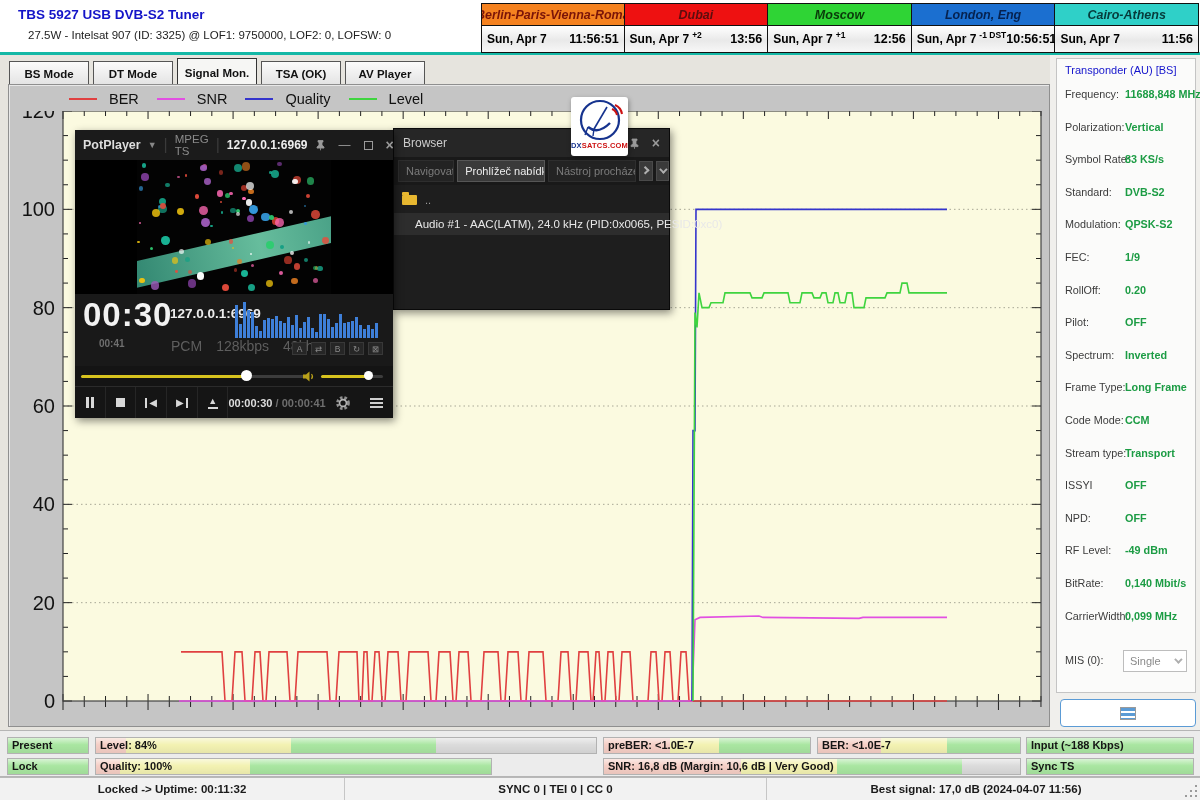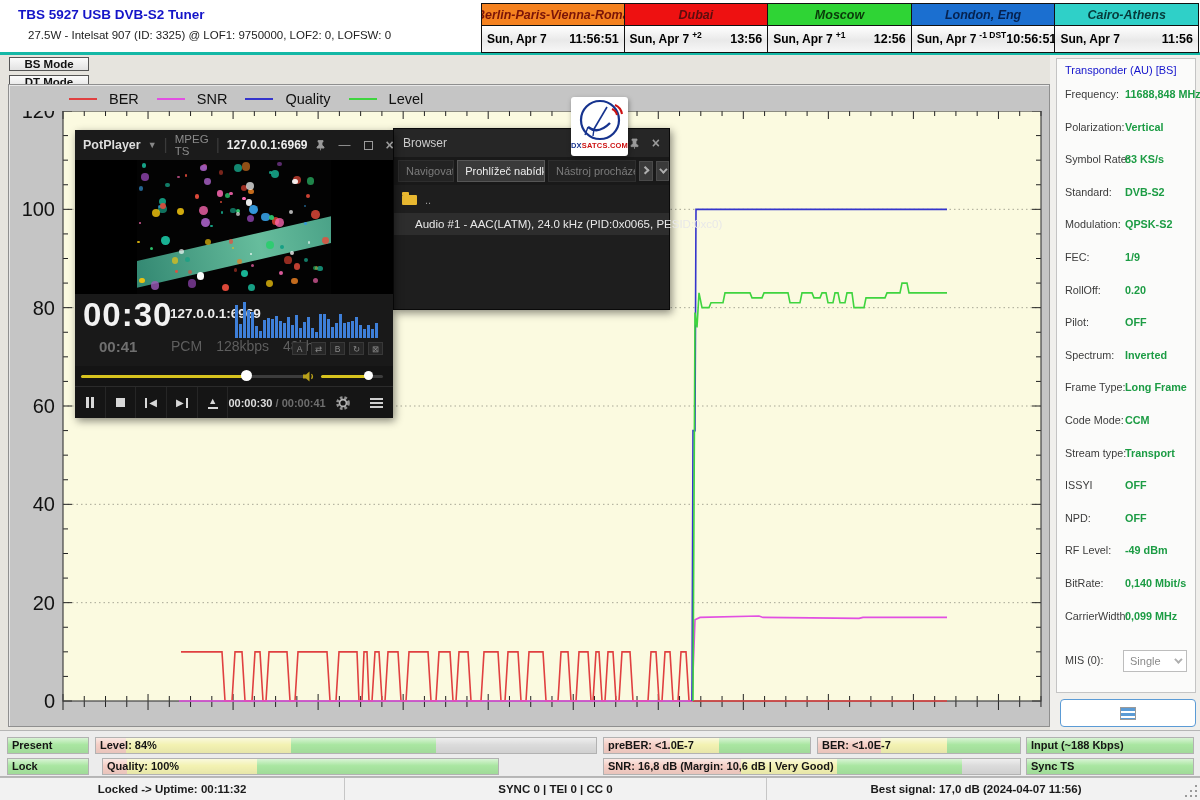--- a/index.html
+++ b/index.html
@@ -19,21 +19,21 @@
   .clock:first-child { border-left:1px solid #111; }
   .clock-head { height:22px; display:flex; align-items:center; justify-content:center;
     font-style:italic; font-weight:bold; font-size:12.5px; border-bottom:1px solid #111; white-space:nowrap; overflow:hidden; }
   .clock-body { flex:1; background:linear-gradient(#fff,#e9e9e9 55%,#f7f7f7); display:flex; align-items:center;
     padding:0 5px; font-weight:bold; font-size:12px; color:#000; }
   .clock-date { white-space:nowrap; }
   .clock-off { font-size:8.5px; font-weight:bold; margin-left:3px; transform:translateY(-4px); white-space:nowrap; }
   .clock-time { margin-left:auto; font-size:12.5px; white-space:nowrap; }
 
   
-  .tabrow { left:9px; top:57px; height:30px; display:flex; gap:4px; align-items:flex-end;flex-direction:column; }
+  .tabrow { left:9px; top:57px; height:30px; display:flex; gap:4px; align-items:flex-end; }
   .tab { width:80px; height:26px; background:linear-gradient(#FBFBFB,#E2E2E2); border:1px solid #555;
     font-size:11.5px; font-weight:bold; color:#111; display:flex; align-items:center; justify-content:center; cursor:default; }
   .tab.active { height:29px; background:#F6F6F4; border-color:#333; box-shadow:0 1px 0 #F6F6F4; }
 
   
   .chart-panel { left:8px; top:84px; width:1042px; height:643px; background:#C5C5C5;
     border:1px solid #8F8F8F; box-shadow:inset 1px 1px 0 #E8E8E8; }
   .legend { position:absolute; left:60px; top:3px; height:22px; display:flex; align-items:center; gap:18px; }
   .legend-item { display:flex; align-items:center; gap:12px; }
   .legend-swatch { width:28px; height:0; border-top:2px solid #000; }
@@ -50,21 +50,21 @@
   .pp-src { color:#8A8A8A; font-size:11.5px; }
   .pp-url { color:#EEE; font-size:12px; font-weight:bold; }
   .pp-winbtns { margin-left:auto; display:flex; gap:13px; align-items:center; }
   .pp-winbtn { color:#9A9A9A; font-size:12px; line-height:1; cursor:default; }
   .pp-video { height:134px; background:#000; position:relative; overflow:hidden; }
   .pp-screen { position:absolute; left:62px; top:0; width:194px; height:134px; background:#030303; overflow:hidden; }
   .ribbon { position:absolute; left:-25px; top:76px; width:270px; height:26px;
     background:linear-gradient(90deg,#2E8A74,#6FCDAA 55%,#3E9E85); transform:rotate(-13deg); opacity:.92; }
   .pp-audio { height:72px; background:#191919; position:relative; }
   .pp-time-big { position:absolute; left:8px; top:2px; color:#F2F2F2; font-size:33px; font-weight:bold; letter-spacing:1px; }
-  .pp-time-small { position:absolute; left:24px; top:44px; color:#6F6F6F; font-size:15px; font-weight:bold; }
+  .pp-time-small { position:absolute; left:24px; top:44px; color:#6F6F6F; font-size:10px; font-weight:bold; }
   .pp-url2 { position:absolute; left:95px; top:12px; color:#EDEDED; font-size:13.5px; font-weight:bold; }
   .pp-meta { position:absolute; left:96px; top:44px; display:flex; gap:14px; color:#5E5E5E; font-size:14px; }
   .pp-spectrum { position:absolute; right:8px; top:4px; width:150px; height:40px; display:flex; align-items:flex-end; gap:1px; }
   .pp-spectrum i { display:block; width:3px; background:#3E7FD8; }
   .pp-abrow { position:absolute; right:10px; top:48px; display:flex; gap:4px; }
   .pp-ab { width:15px; height:13px; background:#262626; border:1px solid #383838; color:#8A8A8A;
     font-size:8.5px; display:flex; align-items:center; justify-content:center; cursor:default; }
   .pp-seekrow { height:20px; background:#141414; position:relative; }
   .seek-track { position:absolute; left:6px; top:9px; width:228px; height:3px;
     background:linear-gradient(90deg,#D7C31E 0 73%,#3C3C3C 73%); border-radius:2px; }
@@ -776,21 +776,21 @@
         <span class="sbar-label">BER: &lt;1.0E-7</span>
       </div>
       <div class="sbar" style="left: 1026px; top: 6px; width: 168px;">
         <i style="width: 100%; background: rgb(169, 230, 161);"></i>
         <span class="sbar-label">Input (~188 Kbps)</span>
       </div>
       <div class="sbar" style="left: 7px; top: 27px; width: 82px;">
         <i style="width: 100%; background: rgb(169, 230, 161);"></i>
         <span class="sbar-label">Lock</span>
       </div>
-      <div class="sbar" style="left: 102px; top: 27px; width: 397px;">
+      <div class="sbar" style="left: 95px; top: 27px; width: 397px;">
         <i style="width: 6%; background: rgb(245, 206, 197);"></i>
         <i style="width: 33%; background: rgb(243, 242, 178);"></i>
         <i style="width: 61%; background: rgb(169, 230, 161);"></i>
         <span class="sbar-label">Quality: 100%</span>
       </div>
       <div class="sbar" style="left: 603px; top: 27px; width: 418px;">
         <i style="width: 33%; background: rgb(245, 206, 197);"></i>
         <i style="width: 23%; background: rgb(243, 242, 178);"></i>
         <i style="width: 30%; background: rgb(169, 230, 161);"></i>
         <i style="width: 14%; background: rgb(219, 219, 219);"></i>

